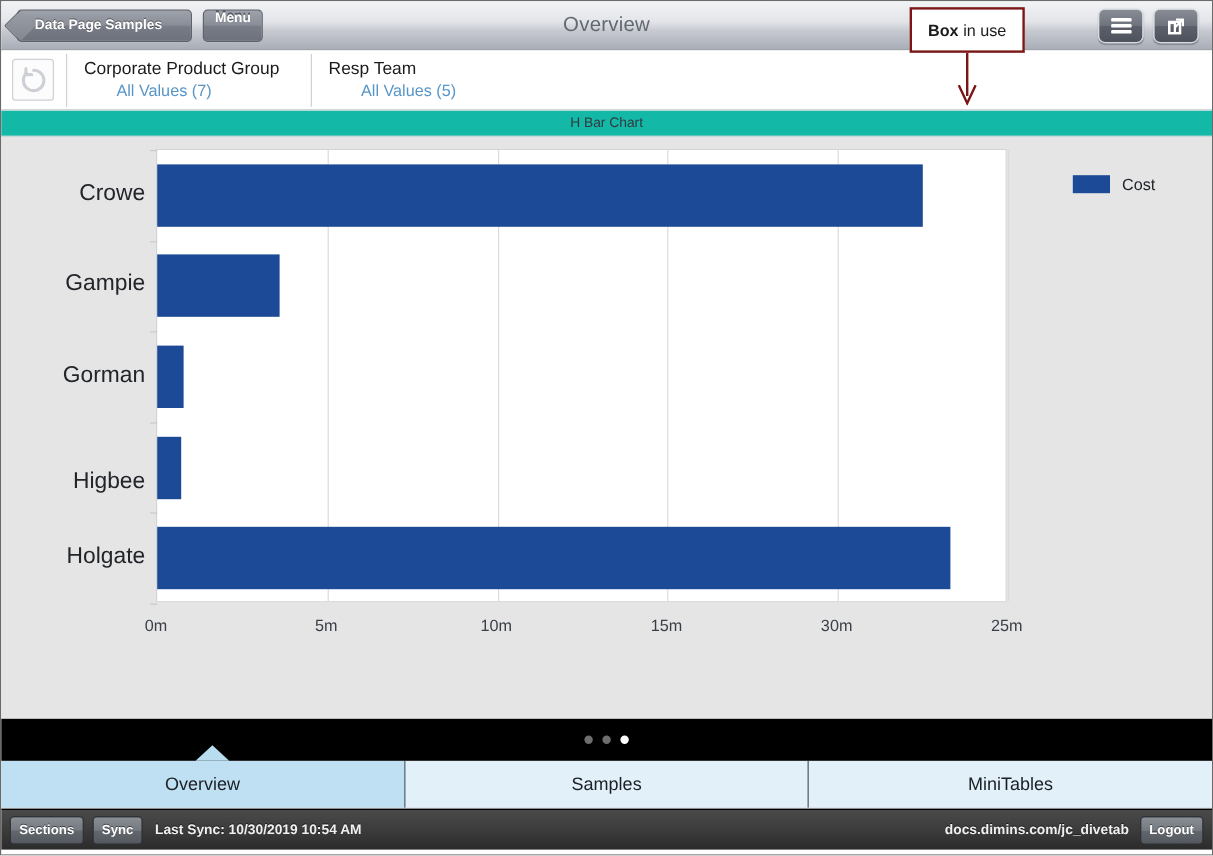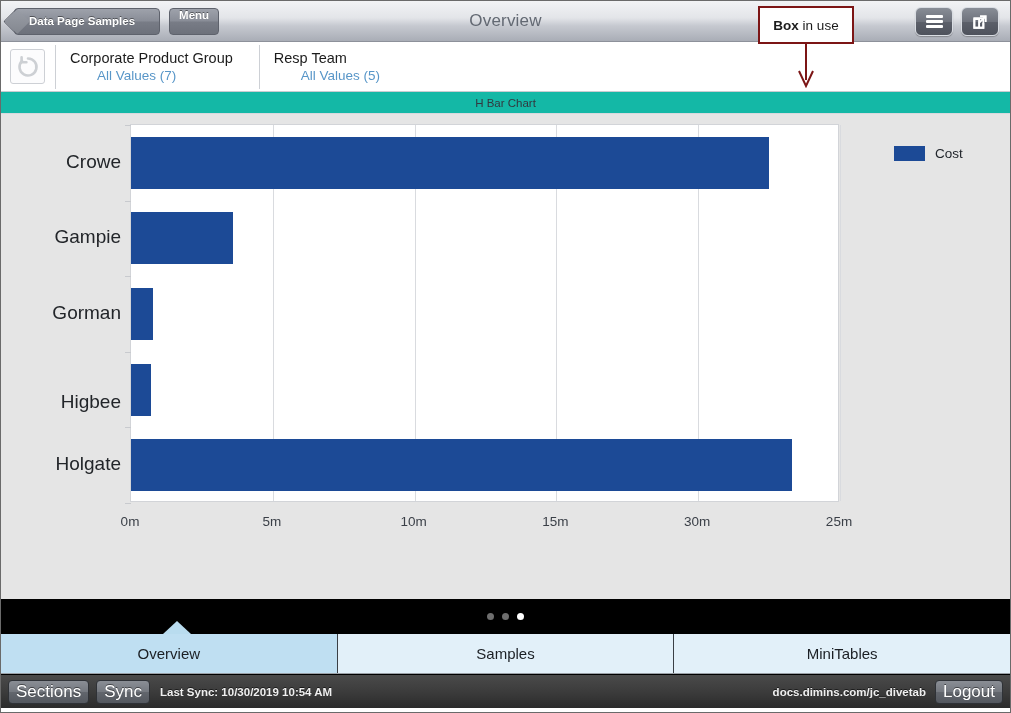--- a/index.html
+++ b/index.html
@@ -269,22 +269,22 @@
   }
   .footbtn {
     margin-left: 7px;
     height: 24px;
     padding: 0 7px;
     display: flex; align-items: center;
     background: linear-gradient(to bottom, #8a8e95 0%, #74787f 50%, #62666d 51%, #54585f 100%);
     border: 1px solid #2f3237;
     border-radius: 4px;
     color: #ffffff;
-    font-size: 17px;
-    font-weight: normal;
+    font-size: 11px;
+    font-weight: bold;
     text-shadow: 0 -1px 0 rgba(0,0,0,.5);
     cursor: pointer;
     flex: none;
   }
   .footer-sync-text {
     margin-left: 10px;
     font-size: 11.5px;
     font-weight: bold;
     color: #f0f0f0;
     text-shadow: 0 -1px 0 rgba(0,0,0,.6);

